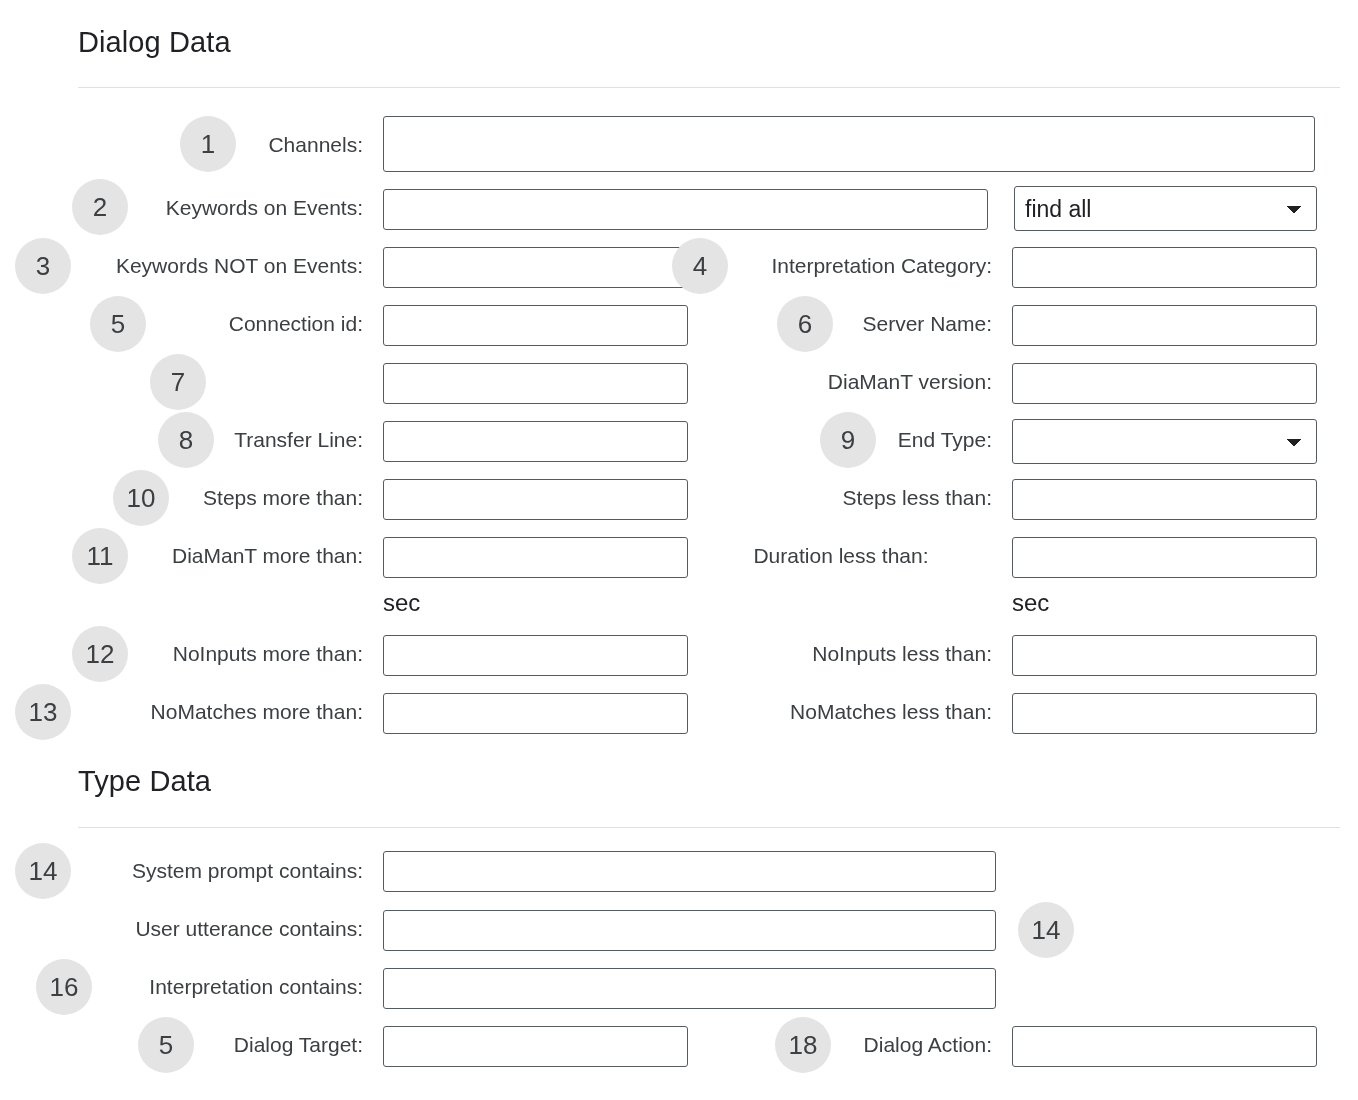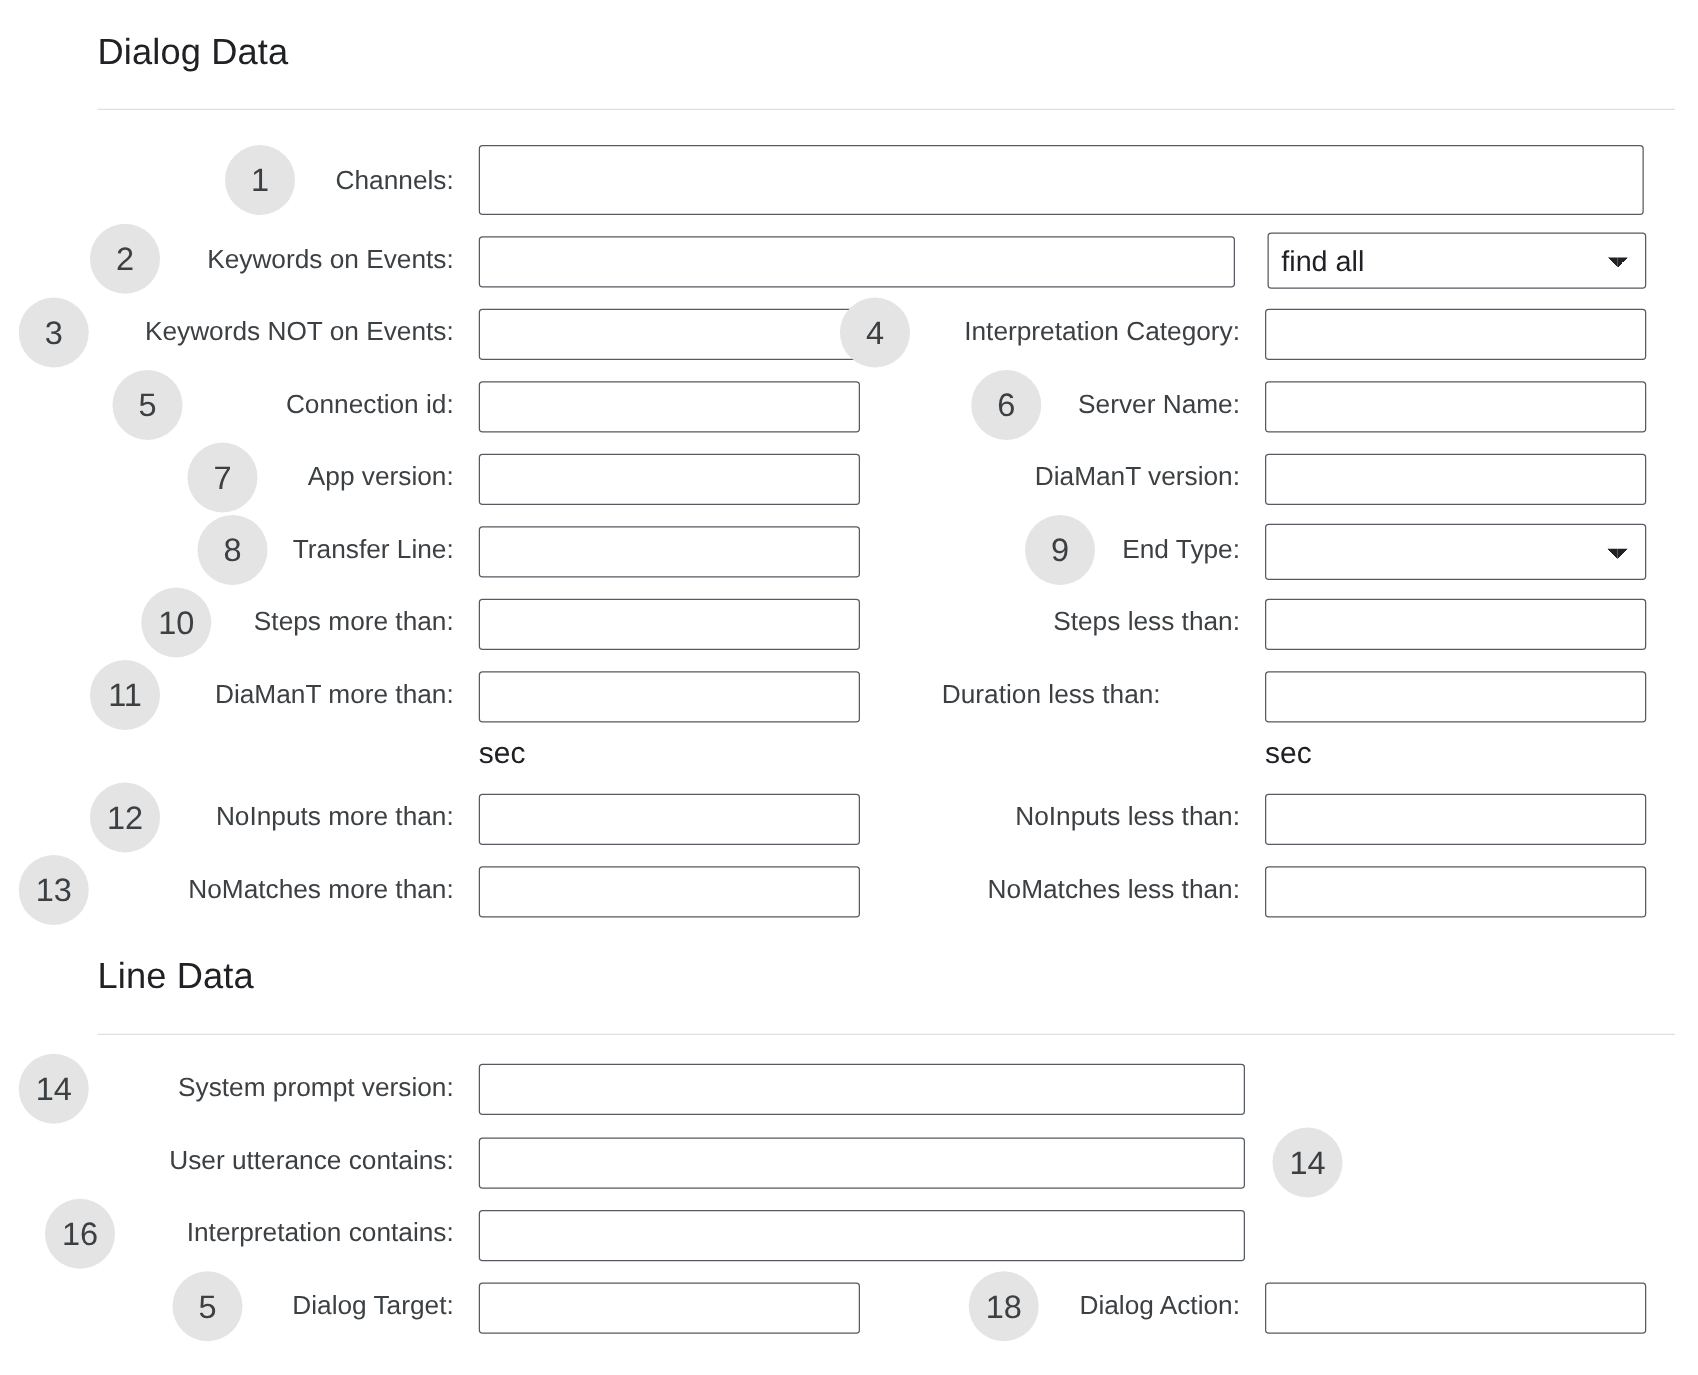--- a/index.html
+++ b/index.html
@@ -122,21 +122,20 @@
   <div class="bubble" style="left:15px; top:238px;">3</div>
   <div class="bubble" style="left:672px; top:238px;">4</div>
 
   <div class="label" style="left:60px; top:312px; width:303px;">Connection id:</div>
   <input class="field" type="text" style="left: 383px; top: 305px; width: 305px; height: 41px;" placeholder="">
   <div class="label" style="left:690px; top:312px; width:302px;">Server Name:</div>
   <input class="field" type="text" style="left: 1012px; top: 305px; width: 305px; height: 41px;" placeholder="">
   <div class="bubble" style="left:90px; top:296px;">5</div>
   <div class="bubble" style="left:777px; top:296px;">6</div>
 
-  <div class="label" style="left:60px; top:370px; width:303px;">App version:</div>
   <input class="field" type="text" style="left: 383px; top: 363px; width: 305px; height: 41px;" placeholder="">
   <div class="label" style="left:690px; top:370px; width:302px;">DiaManT version:</div>
   <input class="field" type="text" style="left: 1012px; top: 363px; width: 305px; height: 41px;" placeholder="">
   <div class="bubble" style="left:150px; top:354px;">7</div>
 
   <div class="label" style="left:60px; top:428px; width:303px;">Transfer Line:</div>
   <input class="field" type="text" style="left: 383px; top: 421px; width: 305px; height: 41px;" placeholder="">
   <div class="label" style="left:690px; top:428px; width:302px;">End Type:</div>
   <select class="field" style="left:1012px; top:419px; width:305px; height:45px;">
     <option></option>
@@ -164,24 +163,24 @@
   <div class="label" style="left:690px; top:642px; width:302px;">NoInputs less than:</div>
   <input class="field" type="text" style="left: 1012px; top: 635px; width: 305px; height: 41px;" placeholder="">
   <div class="bubble" style="left:72px; top:626px;">12</div>
 
   <div class="label" style="left:40px; top:700px; width:323px;">NoMatches more than:</div>
   <input class="field" type="text" style="left: 383px; top: 693px; width: 305px; height: 41px;" placeholder="">
   <div class="label" style="left:690px; top:700px; width:302px;">NoMatches less than:</div>
   <input class="field" type="text" style="left: 1012px; top: 693px; width: 305px; height: 41px;" placeholder="">
   <div class="bubble" style="left:15px; top:684px;">13</div>
 
-  <div class="section-title" style="left:78px; top:765px;">Line Data</div>
+  <div class="section-title" style="left:78px; top:765px;">Type Data</div>
   <div class="section-rule" style="top:827px;"></div>
 
-  <div class="label" style="left:60px; top:859px; width:303px;">System prompt version:</div>
+  <div class="label" style="left:60px; top:859px; width:303px;">System prompt contains:</div>
   <input class="field" type="text" style="left: 383px; top: 851px; width: 613px; height: 41px;" placeholder="">
   <div class="bubble" style="left:15px; top:843px;">14</div>
 
   <div class="label" style="left:60px; top:917px; width:303px;">User utterance contains:</div>
   <input class="field" type="text" style="left: 383px; top: 910px; width: 613px; height: 41px;" placeholder="">
   <div class="bubble" style="left:1018px; top:902px;">14</div>
 
   <div class="label" style="left:60px; top:975px; width:303px;">Interpretation contains:</div>
   <input class="field" type="text" style="left: 383px; top: 968px; width: 613px; height: 41px;" placeholder="">
   <div class="bubble" style="left:36px; top:959px;">16</div>

